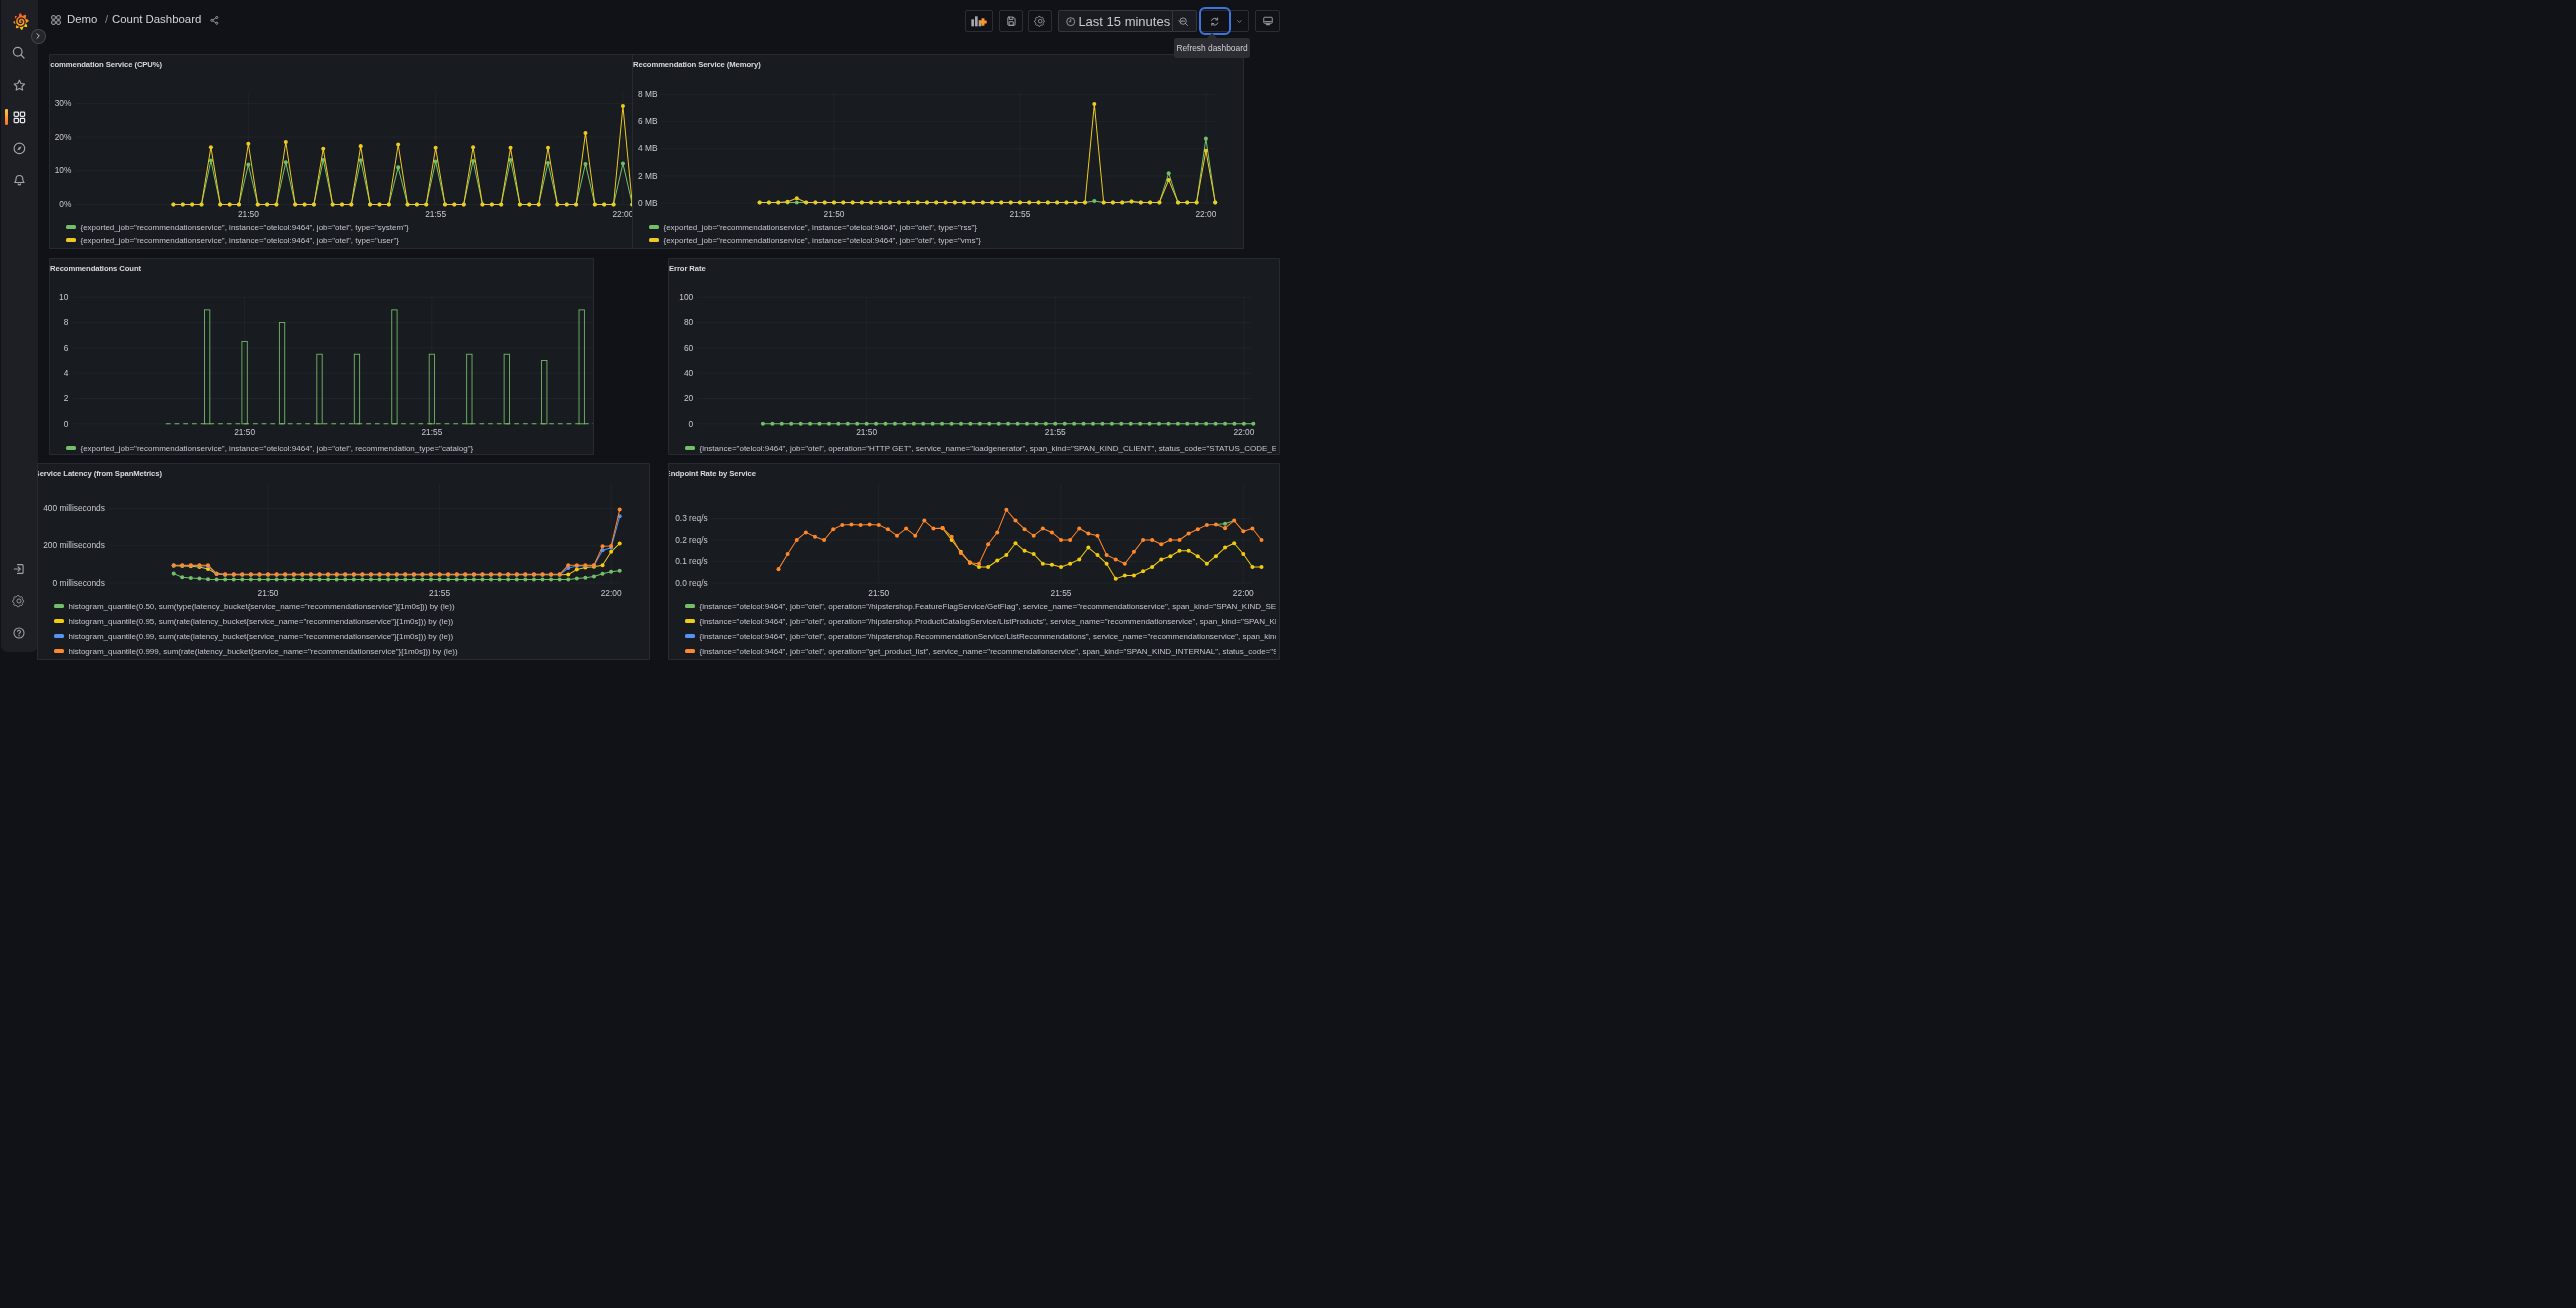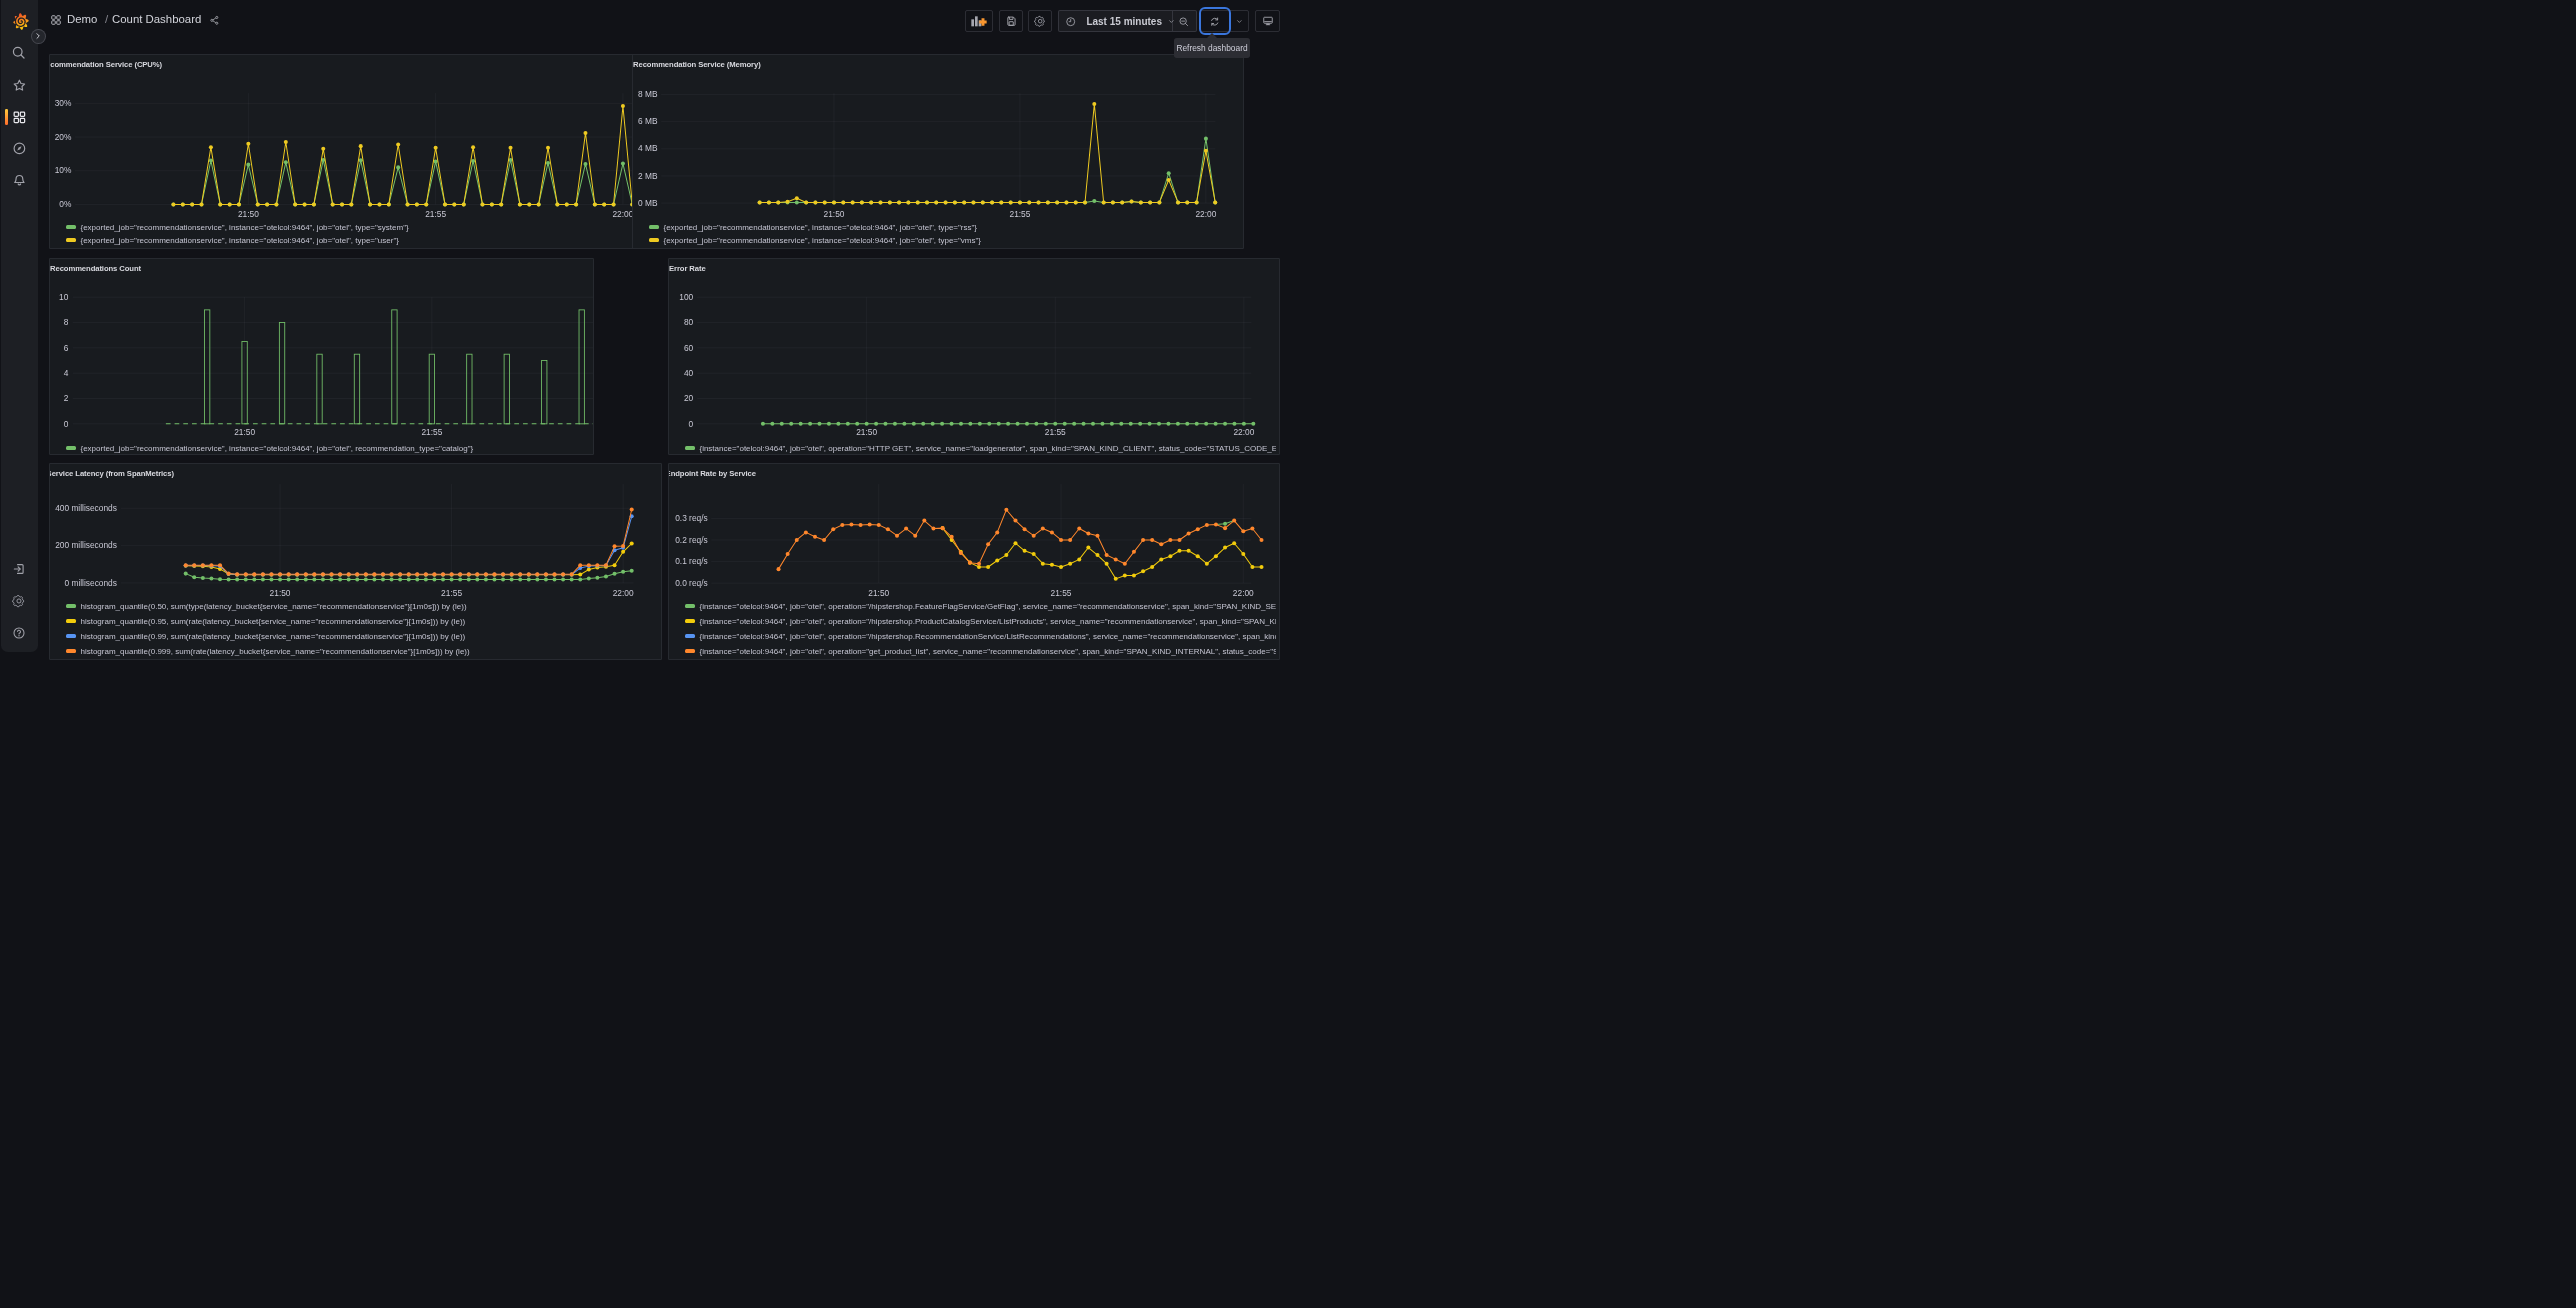--- a/index.html
+++ b/index.html
@@ -115,21 +115,21 @@
       <path d="M12 8.2a3.8 3.8 0 1 0 0 7.6 3.8 3.8 0 0 0 0-7.6zm8.6 5.5l-1.8 1a7 7 0 0 1-.9 2.2l.6 2-1.7 1.7-2-.6a7 7 0 0 1-2.2.9l-1 1.8h-2.4l-1-1.8a7 7 0 0 1-2.2-.9l-2 .6-1.7-1.7.6-2a7 7 0 0 1-.9-2.2l-1.8-1v-2.4l1.8-1a7 7 0 0 1 .9-2.2l-.6-2L4 4l2 .6a7 7 0 0 1 2.2-.9l1-1.8h2.4l1 1.8a7 7 0 0 1 2.2.9l2-.6 1.7 1.7-.6 2a7 7 0 0 1 .9 2.2l1.8 1z" fill="none" stroke="#a6a7af" stroke-width="1.7" stroke-linejoin="round" transform="scale(0.92) translate(1,1)"></path>
     </svg>
   </div>
 <div class="tbtn" style="left:1058px;width:139px;border:0.7px solid rgba(204,204,220,0.15);background:rgba(204,204,220,0.055);justify-content:flex-start">
       <span style="margin-left:6px;display:flex">
       <svg width="11.4" height="11.4" viewBox="0 0 24 24" style="">
         <circle cx="12" cy="12" r="8.4" fill="none" stroke="#a6a7af" stroke-width="1.8"></circle>
         <path d="M12 7.4V12H8.6" fill="none" stroke="#a6a7af" stroke-width="1.8" stroke-linecap="round" stroke-linejoin="round"></path>
       </svg>
     </span>
-      <span style="margin-left:10px;font-size:10px;font-weight:bold;color:#c9cad2;white-space:nowrap">Last 15 minutes</span>
+      <span style="margin-left:2px;font-size:13px;font-weight:normal;color:#c9cad2;white-space:nowrap">Last 15 minutes</span>
       <span style="margin-left:5.4px;display:flex">
       <svg width="8.7" height="8.7" viewBox="0 0 24 24" style="">
         <path d="M7 10l5 5 5-5" fill="none" stroke="#a6a7af" stroke-width="1.9" stroke-linecap="round" stroke-linejoin="round"></path>
       </svg>
     </span>
       <span style="position:absolute;left:113px;top:0;bottom:0;width:0.7px;background:rgba(204,204,220,0.15)"></span>
       <span style="position:absolute;left:119px;display:flex">
       <svg width="11.4" height="11.4" viewBox="0 0 24 24" style="">
         <circle cx="10.8" cy="10.8" r="6.7" fill="none" stroke="#a6a7af" stroke-width="1.8"></circle>
         <line x1="15.8" y1="15.8" x2="20.2" y2="20.2" stroke="#a6a7af" stroke-width="1.8" stroke-linecap="round"></line>
@@ -537,21 +537,21 @@
       <circle cx="828.7" cy="246" r="3" fill="#73bf69"></circle>
       <circle cx="842.7" cy="246" r="3" fill="#73bf69"></circle>
       <circle cx="856.8" cy="246" r="3" fill="#73bf69"></circle>
       <circle cx="870.9" cy="246" r="3" fill="#73bf69"></circle>
     </svg>
     <div class="lgr" style="top:183px">
       <span class="lgk" style="background:#73bf69"></span>
       <span class="lgt">{instance="otelcol:9464", job="otel", operation="HTTP GET", service_name="loadgenerator", span_kind="SPAN_KIND_CLIENT", status_code="STATUS_CODE_ERROR"}</span>
     </div>
   </div>
-<div class="panel" style="left:49px;top:463px;width:613px;height:197px">
+<div class="panel" style="left:37px;top:463px;width:613px;height:197px">
     <div class="ptitle" style="transform:translateX(-3.4px)">Service Latency (from SpanMetrics)</div>
     <svg class="chart" width="613" height="197" viewBox="0 0 913 294">
       <line x1="105" y1="177.5" x2="870" y2="177.5" stroke="rgba(204,204,220,0.08)" stroke-width="1"></line>
       <line x1="105" y1="121.8" x2="870" y2="121.8" stroke="rgba(204,204,220,0.08)" stroke-width="1"></line>
       <line x1="105" y1="66.1" x2="870" y2="66.1" stroke="rgba(204,204,220,0.08)" stroke-width="1"></line>
       <line x1="342.4" y1="30" x2="342.4" y2="177.5" stroke="rgba(204,204,220,0.08)" stroke-width="1"></line>
       <line x1="598.4" y1="30" x2="598.4" y2="177.5" stroke="rgba(204,204,220,0.08)" stroke-width="1"></line>
       <line x1="854.4" y1="30" x2="854.4" y2="177.5" stroke="rgba(204,204,220,0.08)" stroke-width="1"></line>
       <text x="99" y="181.5" text-anchor="end" font-size="12.5" fill="#c9c9d5">0 milliseconds</text>
       <text x="99" y="125.8" text-anchor="end" font-size="12.5" fill="#c9c9d5">200 milliseconds</text>

